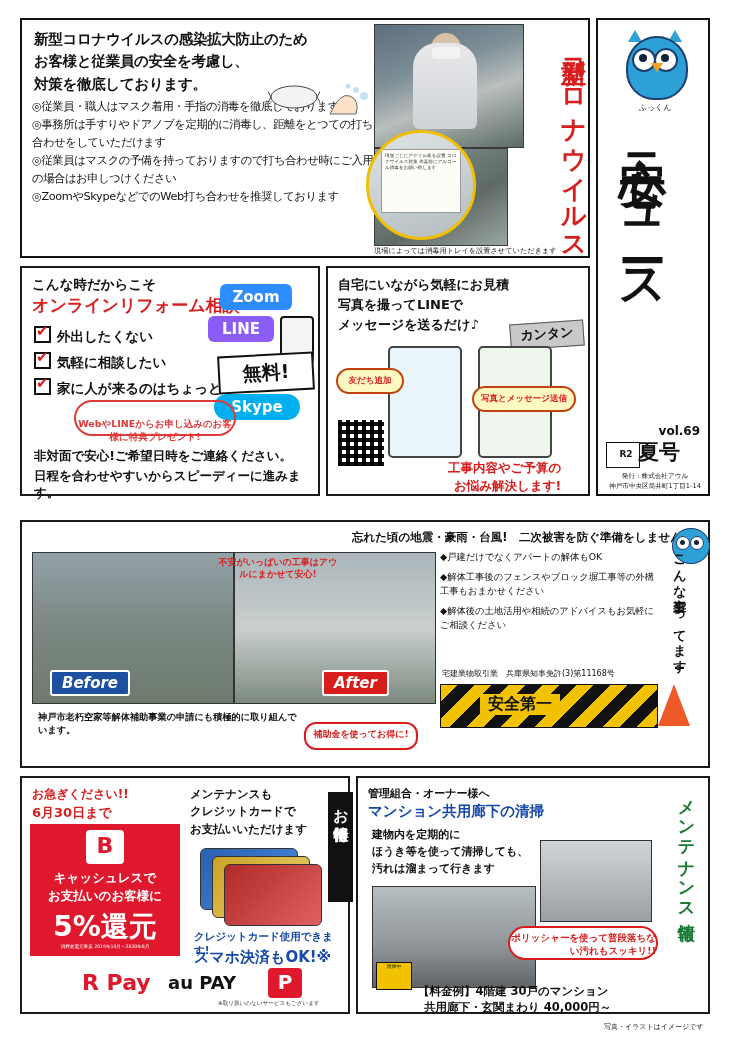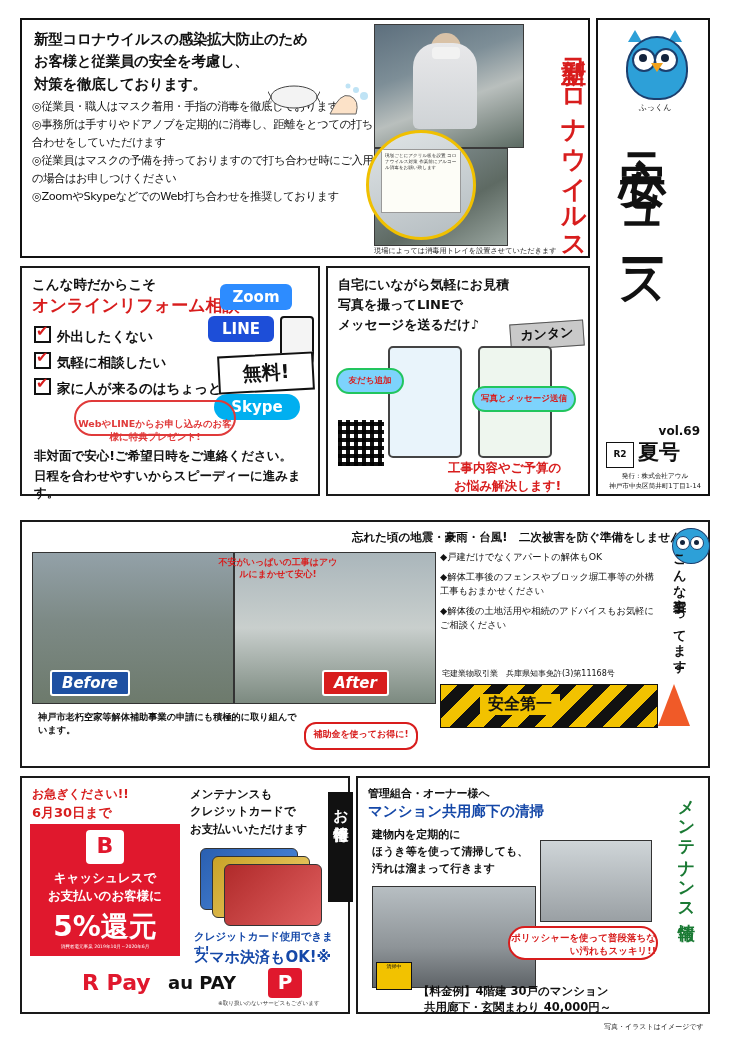--- a/index.html
+++ b/index.html
@@ -69,54 +69,54 @@
   #owl .beak{position:absolute;left:29px;top:33px;width:0;height:0;border-left:6px solid transparent;border-right:6px solid transparent;border-top:9px solid #f2a21c;}
   #owl .tuftL{position:absolute;left:6px;top:0px;width:0;height:0;border-left:7px solid transparent;border-right:7px solid transparent;border-bottom:12px solid #2da0d8;}
   #owl .tuftR{position:absolute;left:46px;top:0px;width:0;height:0;border-left:7px solid transparent;border-right:7px solid transparent;border-bottom:12px solid #2da0d8;}
   #owl-name{position:absolute;left:16px;top:82px;width:82px;text-align:center;font-size:8px;color:#222;}
   #mast-title{position:absolute;left:10px;top:100px;width:94px;height:300px;}
   #mast-title .vtitle{writing-mode:vertical-rl;font-size:47px;font-weight:bold;letter-spacing:2px;
     line-height:1.0;color:#111;height:296px;margin-left:12px;}
   #vol{position:absolute;right:8px;top:404px;font-size:12px;font-weight:bold;color:#111;}
   #season-row{position:absolute;left:6px;top:420px;width:100px;height:30px;}
   #season-badge{position:absolute;left:2px;top:2px;width:26px;height:24px;border:1.5px solid #111;
-    font-size:9px;text-align:center;line-height:22px;font-weight:bold;}
+    font-size:9px;text-align:center;line-height:22px;font-weight:bold;padding-left:6px;}
   #season-text{position:absolute;left:34px;top:-2px;font-size:21px;font-weight:bold;}
   #pub-info{position:absolute;left:4px;top:452px;width:106px;font-size:6.6px;line-height:1.5;color:#111;text-align:center;}
 
   
   #reform-box{left:20px;top:266px;width:300px;height:230px;}
   #reform-t1{position:absolute;left:10px;top:8px;font-size:13.5px;font-weight:bold;color:#111;}
   #reform-t2{position:absolute;left:10px;top:26px;font-size:17px;font-weight:bold;color:#d81d1d;}
   .chk{position:absolute;left:12px;font-size:13.5px;font-weight:bold;color:#111;}
   .chk .cb{display:inline-block;width:13px;height:13px;border:2px solid #111;margin-right:6px;position:relative;top:2px;}
   .chk .cb::after{content:"✔";position:absolute;left:0px;top:-6px;font-size:15px;color:#d81d1d;}
   #chk1{top:56px;} #chk2{top:82px;} #chk3{top:108px;}
   #free-badge{position:absolute;left:196px;top:86px;width:92px;height:34px;background:#fff;border:2px solid #111;
     transform:rotate(-3deg);font-size:19px;font-weight:bold;text-align:center;line-height:32px;}
   .svc{position:absolute;border-radius:14px;color:#fff;font-weight:bold;text-align:center;}
   #svc-zoom{left:198px;top:16px;width:72px;height:26px;background:#2d8cff;font-size:15px;line-height:26px;border-radius:6px;}
-  #svc-line{left:186px;top:48px;width:66px;height:26px;background:#1d4ed8;font-size:15px;line-height:26px;border-radius:6px;}
+  #svc-line{left:186px;top:48px;width:66px;height:26px;background:#8b5cf6;font-size:15px;line-height:26px;border-radius:6px;}
   #svc-skype{left:192px;top:126px;width:86px;height:26px;background:#00aff0;font-size:15px;line-height:26px;border-radius:13px;}
   #phone-ill{position:absolute;left:258px;top:48px;width:30px;height:44px;border:2px solid #111;border-radius:4px;background:#f4f4f4;}
   #reform-note{position:absolute;left:52px;top:132px;width:162px;height:36px;border:2px solid #e03a3a;border-radius:18px;
     color:#e03a3a;font-size:9.5px;font-weight:bold;text-align:center;line-height:1.35;padding-top:16px;box-sizing:border-box;}
   #reform-b1{position:absolute;left:12px;top:180px;font-size:12.5px;font-weight:bold;}
   #reform-b2{position:absolute;left:12px;top:200px;font-size:12.5px;font-weight:bold;}
 
   
   #estimate-box{left:326px;top:266px;width:264px;height:230px;}
   #est-t1{position:absolute;left:10px;top:8px;font-size:13px;font-weight:bold;}
   #est-t2{position:absolute;left:10px;top:28px;font-size:13px;font-weight:bold;}
   #est-t3{position:absolute;left:10px;top:48px;font-size:13px;font-weight:bold;}
   #kantan{position:absolute;left:182px;top:54px;width:72px;height:24px;background:#c9c9c9;border:1px solid #555;
     font-size:13px;font-weight:bold;text-align:center;line-height:22px;transform:rotate(-4deg);}
   #phone-shot{position:absolute;left:60px;top:78px;width:70px;height:108px;background:#e9f4fb;border:2px solid #444;border-radius:5px;}
   #phone-shot2{position:absolute;left:150px;top:78px;width:70px;height:108px;background:#eef6ee;border:2px solid #444;border-radius:5px;}
-  .bub{position:absolute;border:2px solid #22c55e;border-radius:16px;background:#7dd3fc;color:#d81d1d;
+  .bub{position:absolute;border:2px solid #c2410c;border-radius:16px;background:#fef9c3;color:#d81d1d;
     font-size:8.5px;font-weight:bold;text-align:center;}
   #bub1{left:8px;top:100px;width:64px;height:22px;line-height:20px;}
   #bub2{left:144px;top:118px;width:100px;height:22px;line-height:20px;}
   #qr{position:absolute;left:8px;top:150px;width:46px;height:46px;background:
      repeating-linear-gradient(0deg,#111 0 4px,#fff 4px 8px),
      repeating-linear-gradient(90deg,#111 0 4px,#fff 4px 8px);
      background-blend-mode:multiply;border:2px solid #fff;}
   #est-b1{position:absolute;left:120px;top:192px;font-size:12.5px;font-weight:bold;color:#d81d1d;}
   #est-b2{position:absolute;left:126px;top:210px;font-size:12.5px;font-weight:bold;color:#d81d1d;}
 

